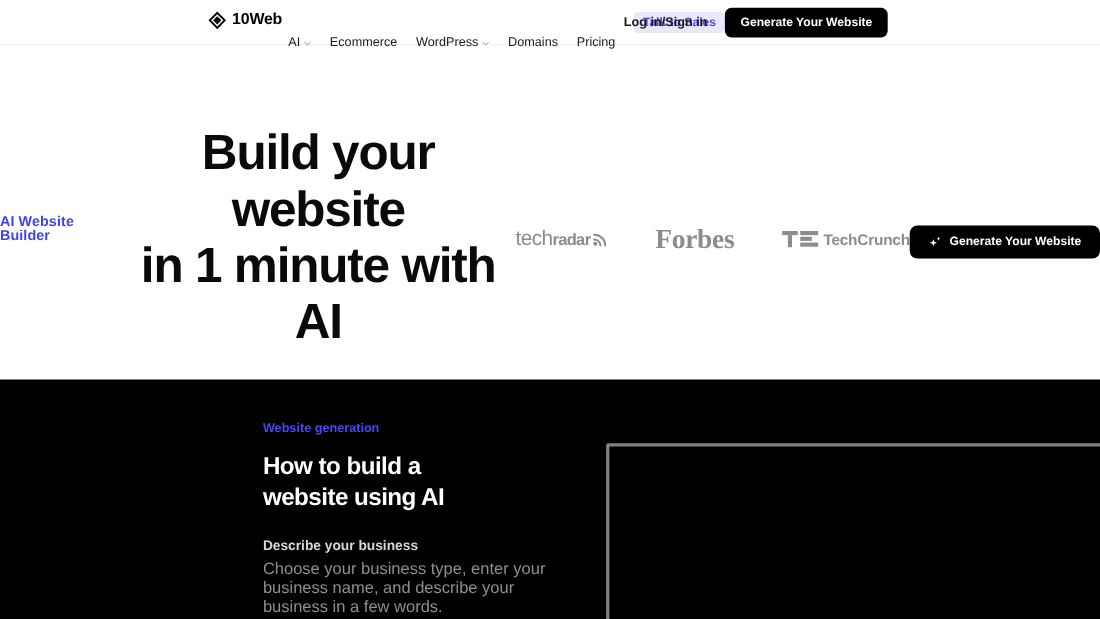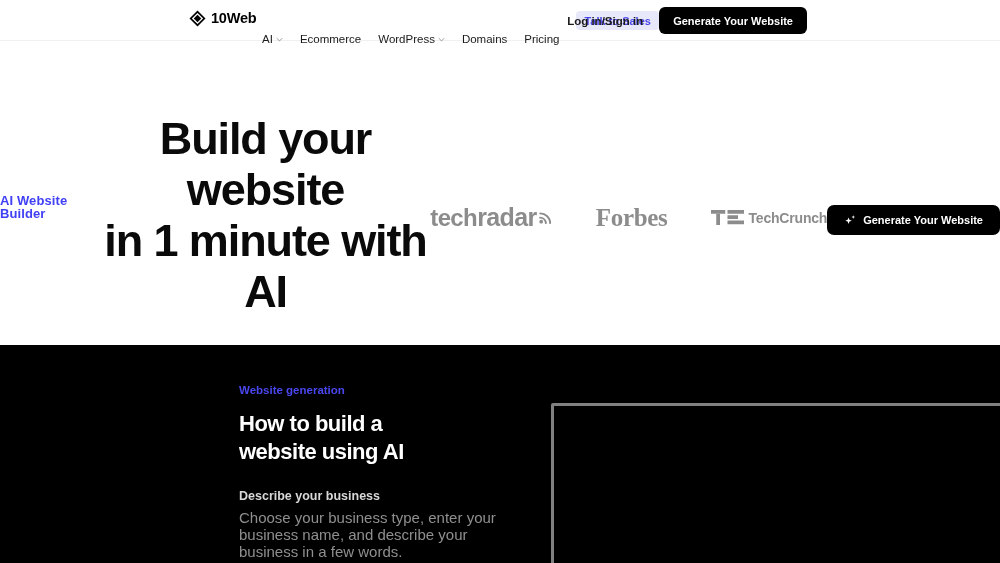--- a/index.html
+++ b/index.html
@@ -79,22 +79,22 @@
   }
 
   .press{
     margin-top:22px;
     display:flex; align-items:center; justify-content:center; gap:43px;
     height:24px;
   }
   .press-item{ display:flex; align-items:center; }
 
   .tr-wrap{ display:flex; align-items:baseline; gap:0; color:#8c8c8c; }
-  .tr-light{ font-size:24px; font-weight:700; letter-spacing:-.6px; }
-  .tr-bold{ font-size:25px; font-weight:bold; letter-spacing:-.6px; }
+  .tr-light{ font-size:19px; font-weight:400; letter-spacing:-.6px; }
+  .tr-bold{ font-size:15px; font-weight:bold; letter-spacing:-.6px; }
   .tr-signal{ width:15px; height:15px; margin-left:1px; align-self:center; }
 
   .forbes{
     font-family:"Liberation Serif", serif;
     font-size:25px; font-weight:bold; color:#8c8c8c;
     letter-spacing:-.3px; line-height:1;
   }
 
   .tc-wrap{ display:flex; align-items:center; gap:5px; }
   .tc-mark{ width:33px; height:15px; }

